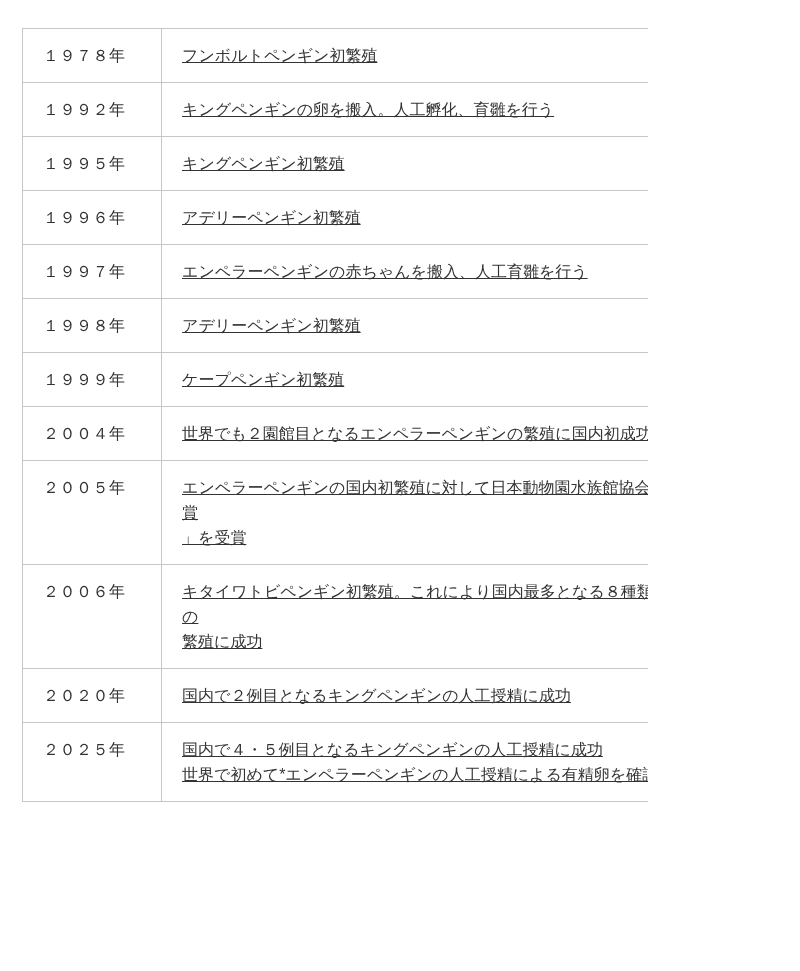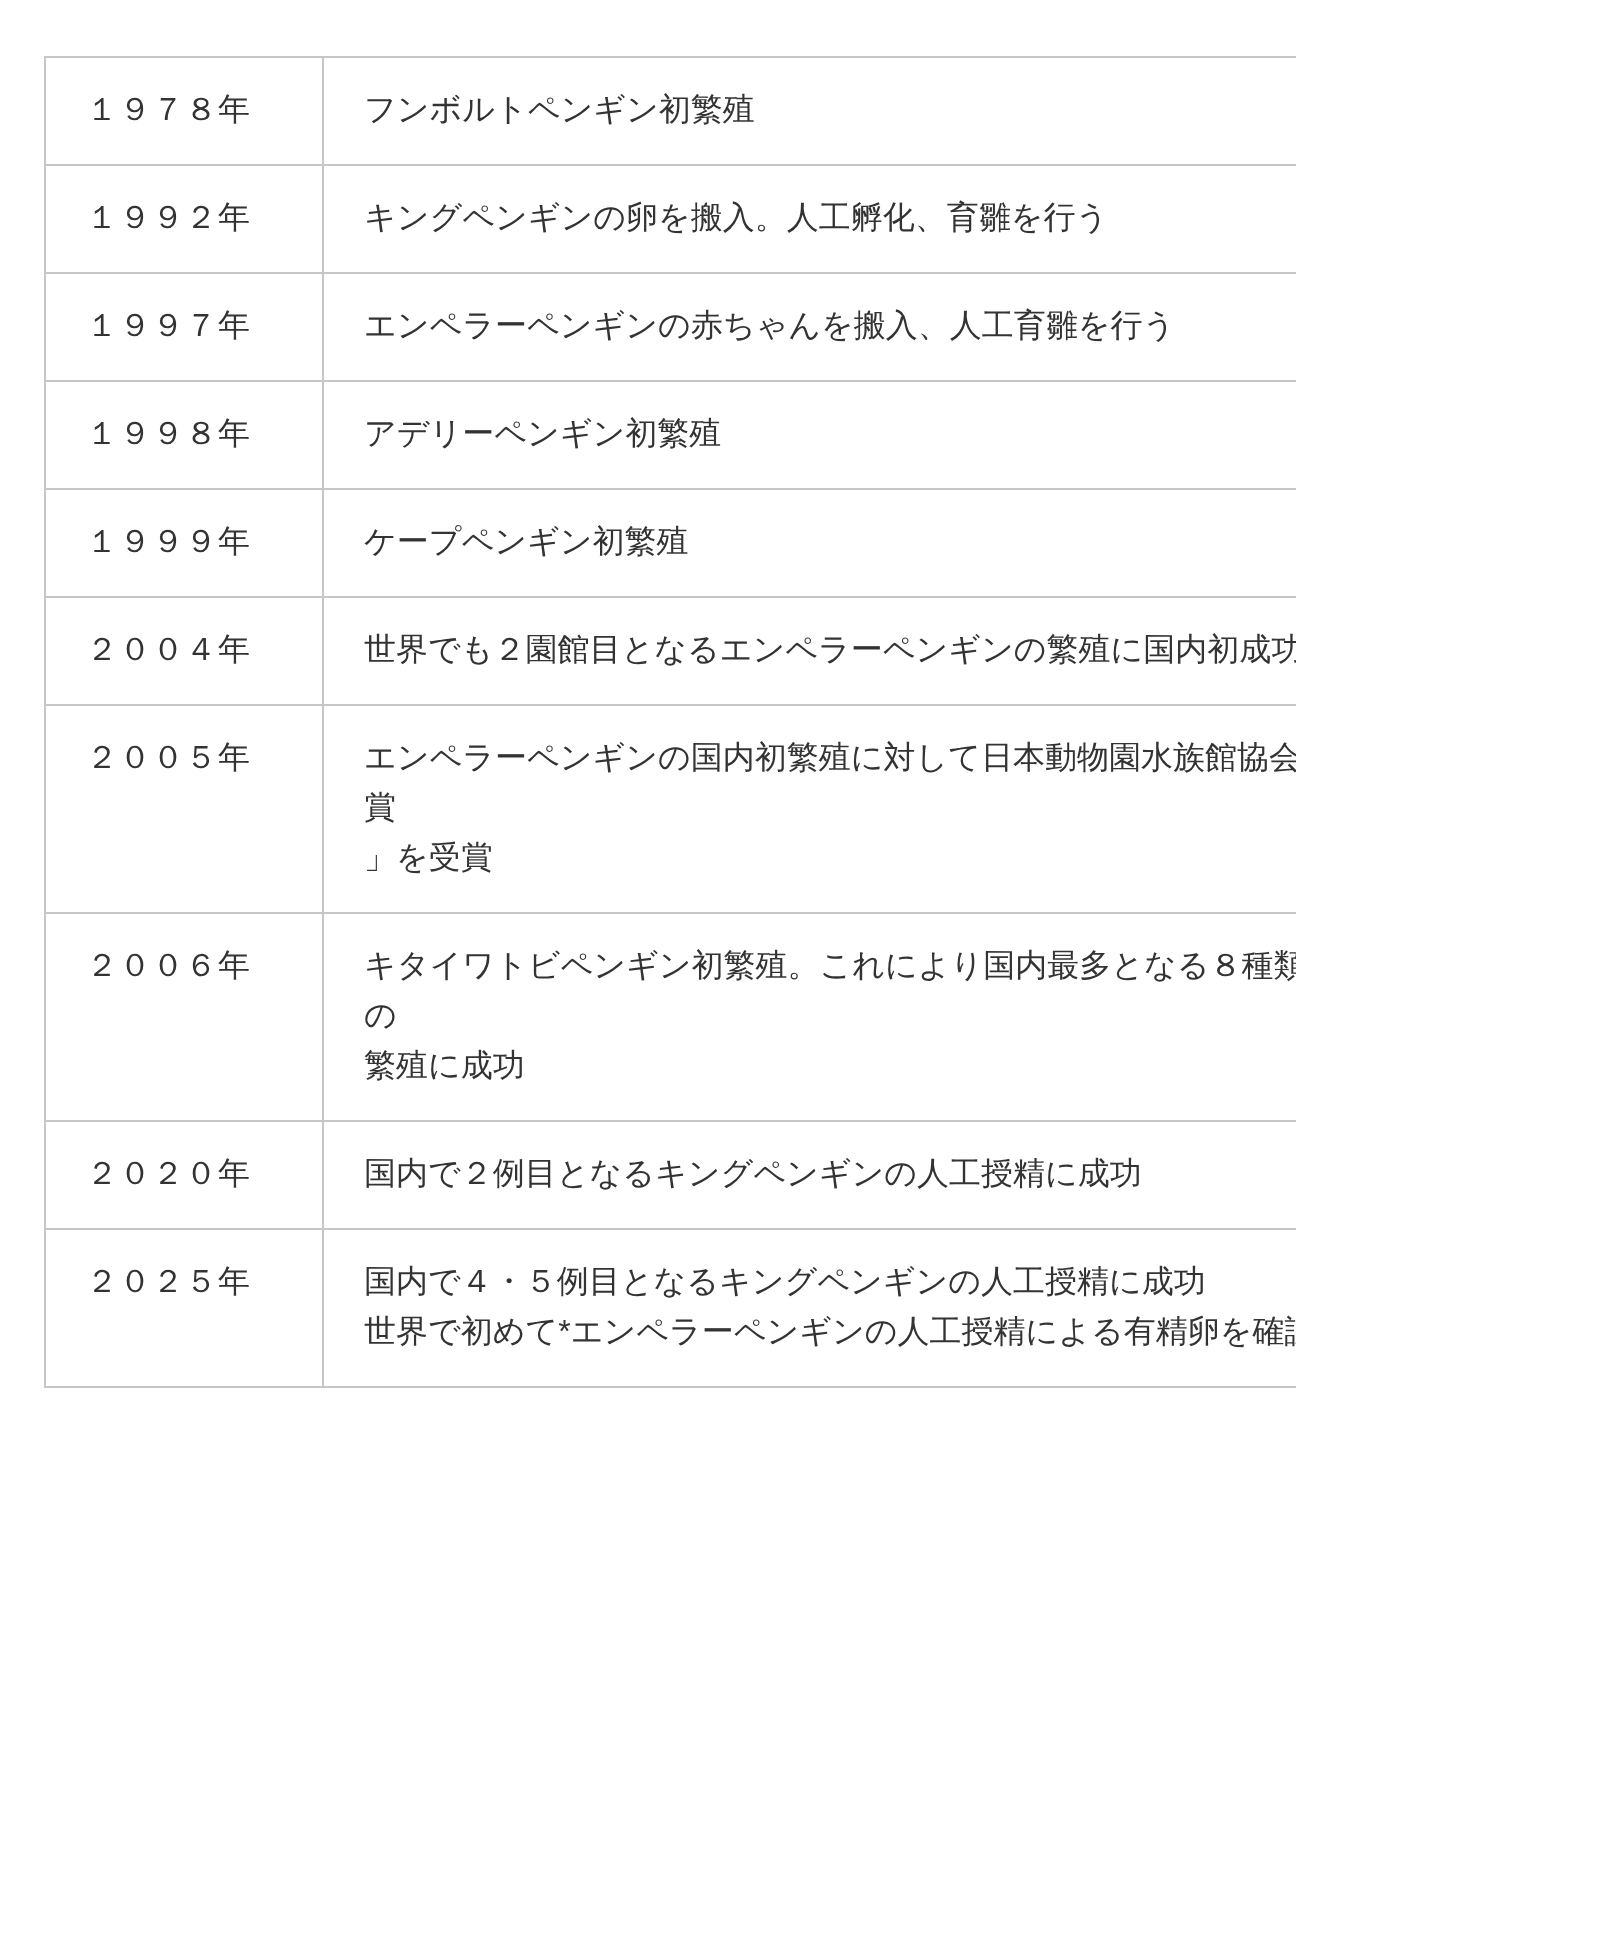--- a/index.html
+++ b/index.html
@@ -38,20 +38,21 @@
     line-height: 25px;
     color: #333333;
   }
   td.year-cell {
     width: 98px; 
     letter-spacing: 0.5px;
     white-space: nowrap;
   }
   td.description-cell {
     white-space: pre-line;
+    text-decoration: underline;
   }
 </style>
 </head>
 <body>
 
 <div class="page">
   <table class="history-table">
     <tbody>
 
   <tr>
@@ -59,21 +60,29 @@
     <td class="description-cell">フンボルトペンギン初繁殖</td>
   </tr>
 
 
   <tr>
     <td class="year-cell">１９９２年</td>
     <td class="description-cell">キングペンギンの卵を搬入。人工孵化、育雛を行う</td>
   </tr>
 
 
+  <tr>
+    <td class="year-cell">１９９５年</td>
+    <td class="description-cell">キングペンギン初繁殖</td>
+  </tr>
 
+  <tr>
+    <td class="year-cell">１９９６年</td>
+    <td class="description-cell">アデリーペンギン初繁殖</td>
+  </tr>
 
   <tr>
     <td class="year-cell">１９９７年</td>
     <td class="description-cell">エンペラーペンギンの赤ちゃんを搬入、人工育雛を行う</td>
   </tr>
 
   <tr>
     <td class="year-cell">１９９８年</td>
     <td class="description-cell">アデリーペンギン初繁殖</td>
   </tr>

